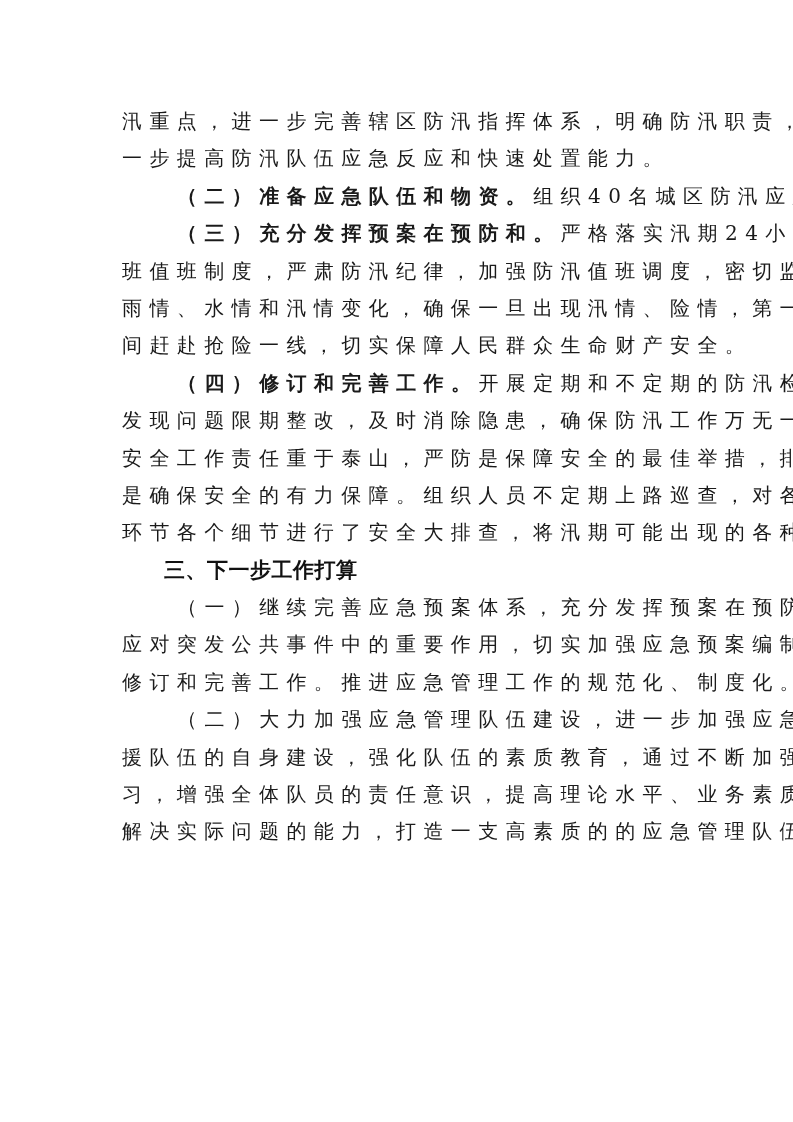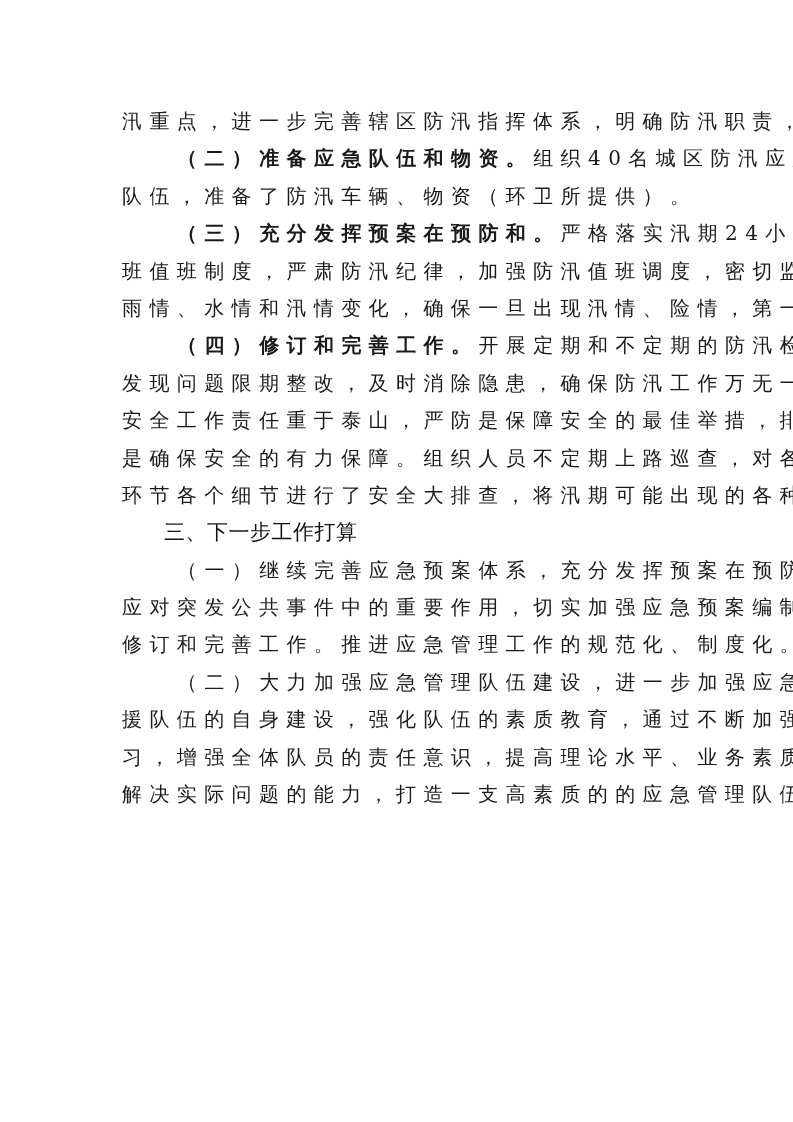--- a/index.html
+++ b/index.html
@@ -33,45 +33,46 @@
     padding-left: 55px;
   }
   .lead {
     font-weight: bold;
   }
   .heading {
     font-family: "DejaVu Sans", "Liberation Sans", sans-serif;
     font-size: 21px;
     letter-spacing: 0.5px;
     padding-left: 42px;
-    font-weight: normal;
+    font-weight: bold;
     color: #111111;
   }
   .kai {
     color: #1c1c1c;
   }
 </style>
 </head>
 <body>
 
 <div class="page">
 
   <div>
     <div class="line">汛重点，进一步完善辖区防汛指挥体系，明确防汛职责，进</div>
+    <div class="line">一步提高防汛队伍应急反应和快速处置能力。</div>
   </div>
 
   <div>
     <div class="line indent"><span class="lead">（二）准备应急队伍和物资。</span><span>组织40名城区防汛应急</span></div>
-    <div class="line">队伍，准备了防汛车辆、物资（环卫所提供）。</div>
   </div>
 
   <div>
     <div class="line indent"><span class="lead">（三）充分发挥预案在预防和。</span><span>严格落实汛期24小时带</span></div>
     <div class="line">班值班制度，严肃防汛纪律，加强防汛值班调度，密切监视</div>
     <div class="line">雨情、水情和汛情变化，确保一旦出现汛情、险情，第一时</div>
+    <div class="line">间赶赴抢险一线，切实保障人民群众生命财产安全。</div>
   </div>
 
   <div>
     <div class="line indent"><span class="lead">（四）修订和完善工作。</span><span>开展定期和不定期的防汛检查，</span></div>
     <div class="line">发现问题限期整改，及时消除隐患，确保防汛工作万无一失。</div>
     <div class="line">安全工作责任重于泰山，严防是保障安全的最佳举措，排查</div>
     <div class="line">是确保安全的有力保障。组织人员不定期上路巡查，对各个</div>
     <div class="line">环节各个细节进行了安全大排查，将汛期可能出现的各种险</div>
   </div>
 

